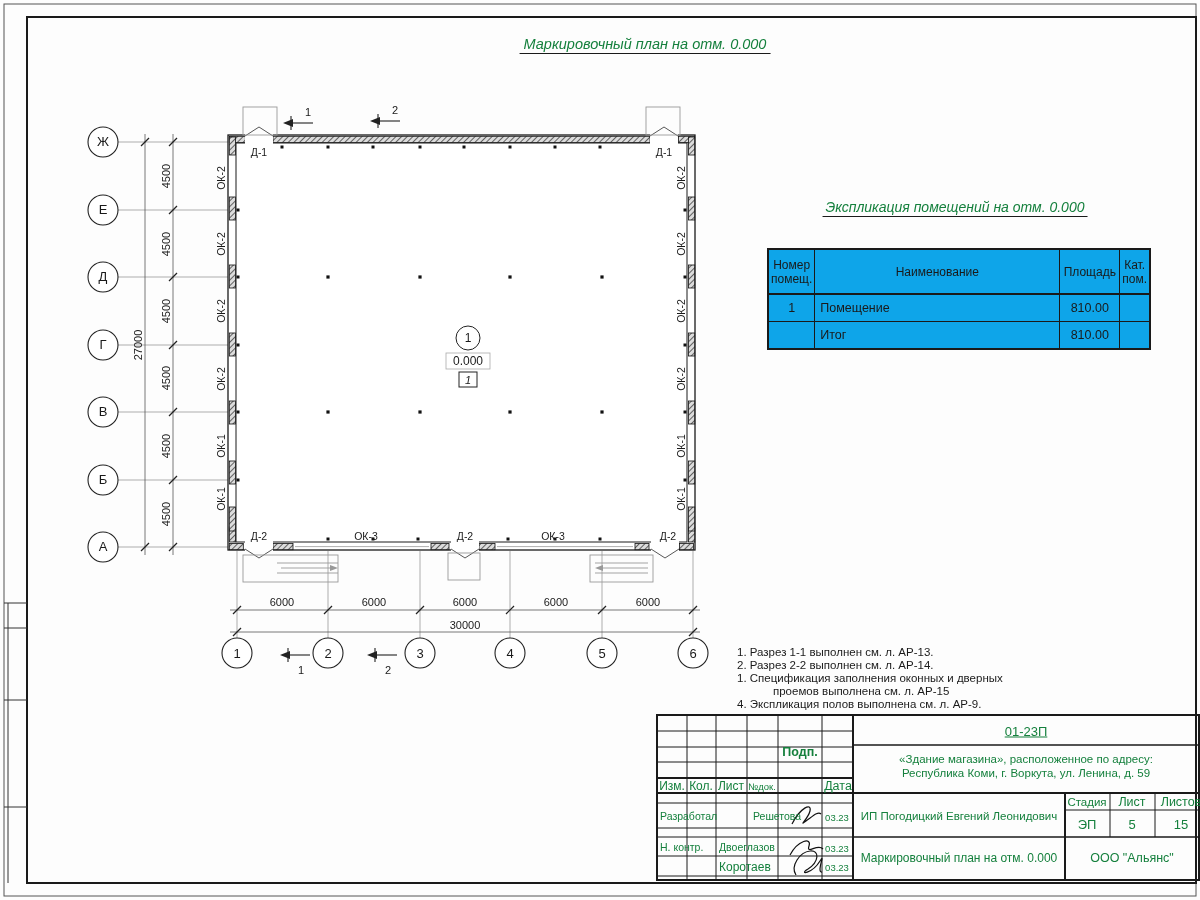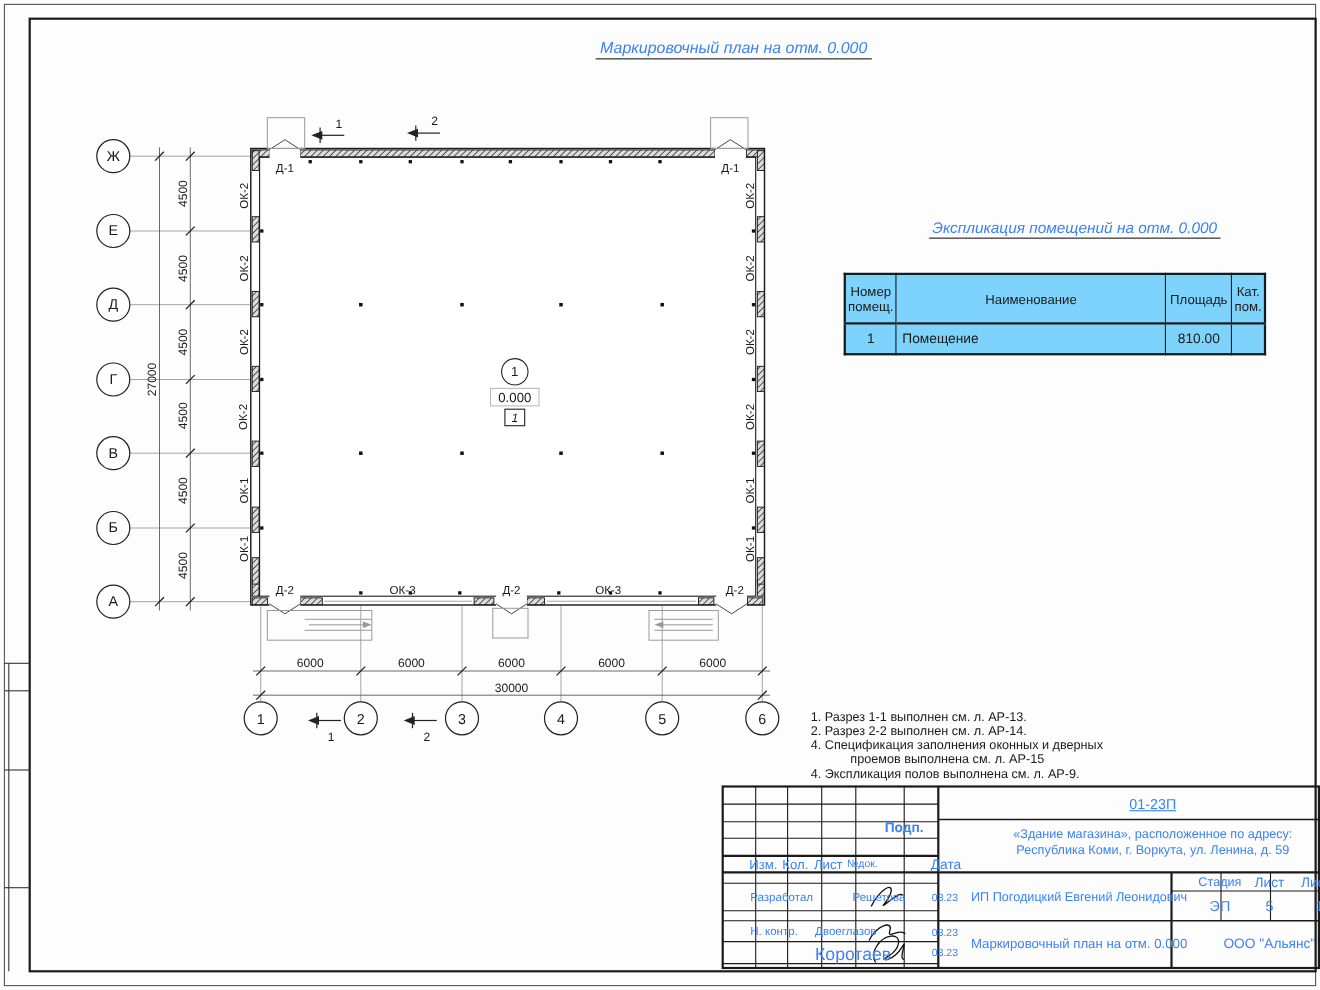--- a/index.html
+++ b/index.html
@@ -6,26 +6,26 @@
   #sheet{position:relative;width:1200px;height:900px;background:#fdfdfd;overflow:hidden;
          font-family:"Liberation Sans",sans-serif;color:#1a1a1a;}
   svg{position:absolute;left:0;top:0;}
   svg text{font-family:"Liberation Sans",sans-serif;fill:#1a1a1a;}
   .ax{font-size:13px;}
   .dim{font-size:11px;}
   .wl{font-size:10.5px;}
   .sm{font-size:11px;}
   .rm{font-size:12px;}
   .rmI{font-size:11px;font-style:italic;}
-  .t{position:absolute;white-space:nowrap;color:#3b82f6;margin-left:22px;}
+  .t{position:absolute;white-space:nowrap;color:#15803d;}
   .tc{transform:translate(-50%,-50%);}
   .title-main{font-size:14.5px;font-style:italic;border-bottom:1px solid #1a1a1a;padding:0 4px 1px 4px;}
   .title-expl{font-size:14px;font-style:italic;border-bottom:1px solid #1a1a1a;padding:0 3px 1px 3px;}
   table.expl{position:absolute;left:767px;top:248px;border-collapse:collapse;table-layout:fixed;
-             border:2px solid #1a1a1a;background:#7dd3fc;}
+             border:2px solid #1a1a1a;background:#0ea5e9;}
   table.expl th{border:1px solid #1a1a1a;border-bottom:2px solid #1a1a1a;font-weight:normal;
                 font-size:12px;text-align:center;padding:2px;}
   table.expl td{border:1px solid #1a1a1a;font-size:12.5px;padding:2px 5px;height:22px;}
   .note{position:absolute;font-size:11.5px;white-space:nowrap;}
   .tb{font-size:12px;}
 </style>
 </head>
 <body>
 
 <div id="sheet">
@@ -354,27 +354,33 @@
       <th>Кат. пом.</th>
     </tr>
   </thead>
   <tbody>
     <tr style="height:27px;">
       <td style="text-align:center;">1</td>
       <td>Помещение</td>
       <td style="text-align:center;">810.00</td>
       <td></td>
     </tr>
+    <tr style="height:27px;">
+      <td style="text-align:center;"></td>
+      <td>Итог</td>
+      <td style="text-align:center;">810.00</td>
+      <td></td>
+    </tr>
   </tbody>
 </table>
 
 <div>
   <div class="note" style="left:737px;top:646px;">1. Разрез 1-1 выполнен см. л. АР-13.</div>
   <div class="note" style="left:737px;top:659px;">2. Разрез 2-2 выполнен см. л. АР-14.</div>
-  <div class="note" style="left:737px;top:672px;">4. Спецификация заполнения оконных и дверных</div>
+  <div class="note" style="left:737px;top:672px;">1. Спецификация заполнения оконных и дверных</div>
   <div class="note" style="left:753px;top:685px;padding-left:20px;">проемов выполнена см. л. АР-15</div>
   <div class="note" style="left:737px;top:698px;">4. Экспликация полов выполнена см. л. АР-9.</div>
 </div>
 
 <div>
   <div class="t tc tb" style="left:672px;top:786px;">Изм.</div>
   <div class="t tc tb" style="left:701px;top:786px;">Кол.</div>
   <div class="t tc tb" style="left:731px;top:786px;">Лист</div>
   <div class="t tc" style="left:762px;top:786px;font-size:9.5px;">№док.</div>
   <div class="t tc" style="left:800px;top:752px;font-size:12.5px;font-weight:bold;">Подп.</div>
@@ -382,21 +388,21 @@
 
   <div class="t" style="left:660px;top:810px;font-size:10.5px;">Разработал</div>
   <div class="t" style="left:719px;top:810px;font-size:10.5px;padding-left:34px;">Решетова</div>
   <div class="t tc" style="left:837px;top:817px;font-size:9.5px;">03.23</div>
 
   <div class="t" style="left:660px;top:841px;font-size:10.5px;">Н. контр.</div>
   <div class="t" style="left:719px;top:841px;font-size:10.5px;">Двоеглазов</div>
   <div class="t tc" style="left:837px;top:848px;font-size:9.5px;">03.23</div>
 
   <div class="t" style="left:660px;top:909px;font-size:10.5px;padding-left:16px;">ГИП</div>
-  <div class="t" style="left:719px;top:860px;font-size:16px;">Коротаев</div>
+  <div class="t" style="left:719px;top:860px;font-size:12px;">Коротаев</div>
   <div class="t tc" style="left:837px;top:867px;font-size:9.5px;">03.23</div>
 
   <div class="t tc" style="left:1026px;top:731px;font-size:13px;text-decoration:underline;">01-23П</div>
   <div class="t tc" style="left:1026px;top:759px;font-size:11.5px;">«Здание магазина», расположенное по адресу:</div>
   <div class="t tc" style="left:1026px;top:773px;font-size:11.5px;">Республика Коми, г. Воркута, ул. Ленина, д. 59</div>
   <div class="t tc" style="left:959px;top:816px;font-size:11.5px;">ИП Погодицкий Евгений Леонидович</div>
 
   <div class="t tc" style="left:1087px;top:802px;font-size:11.5px;">Стадия</div>
   <div class="t tc" style="left:1132px;top:802px;font-size:12.5px;">Лист</div>
   <div class="t tc" style="left:1181px;top:802px;font-size:12.5px;">Листов</div>

